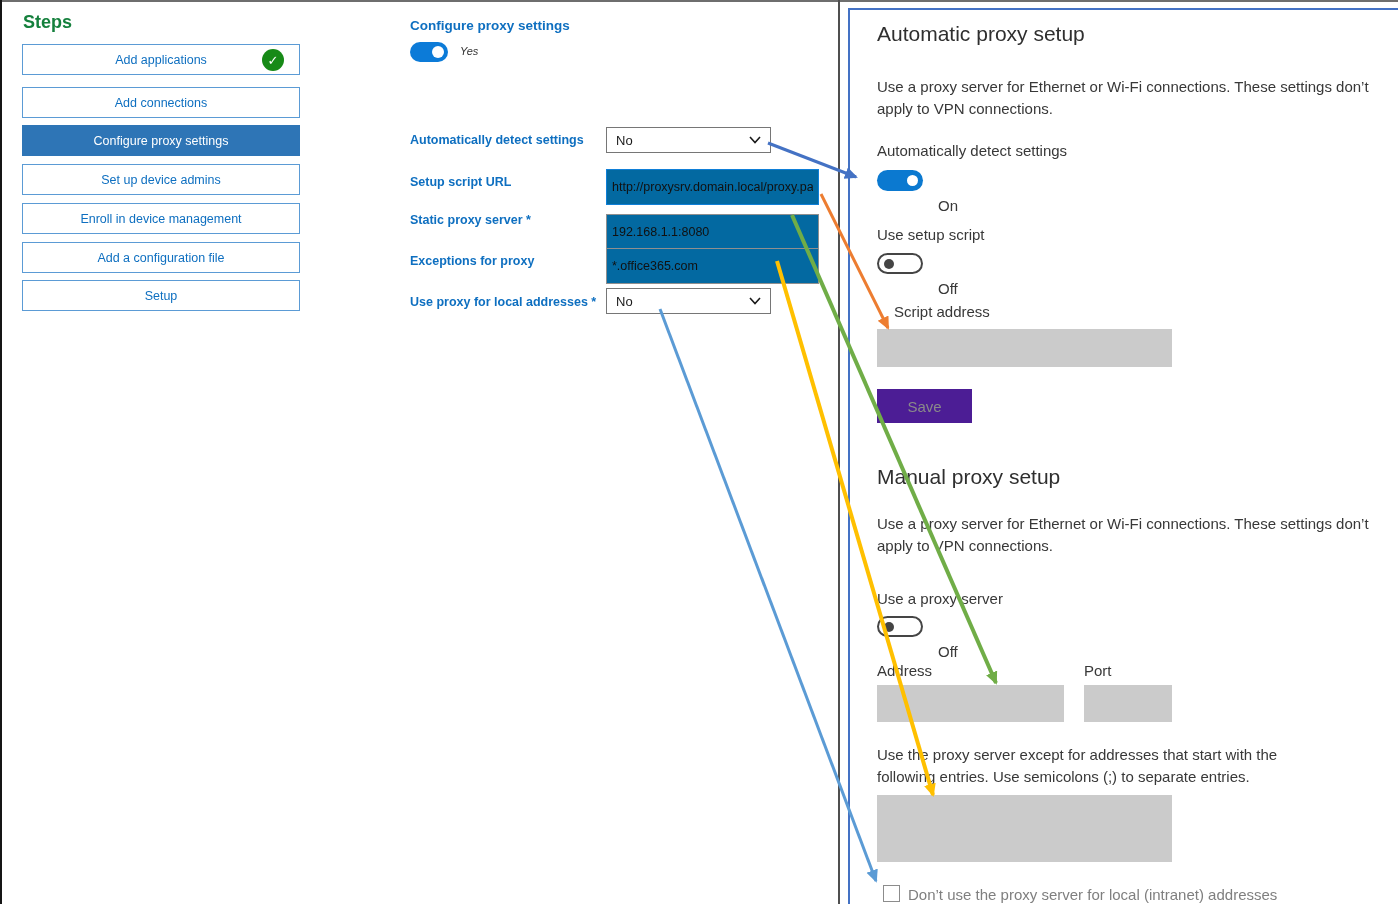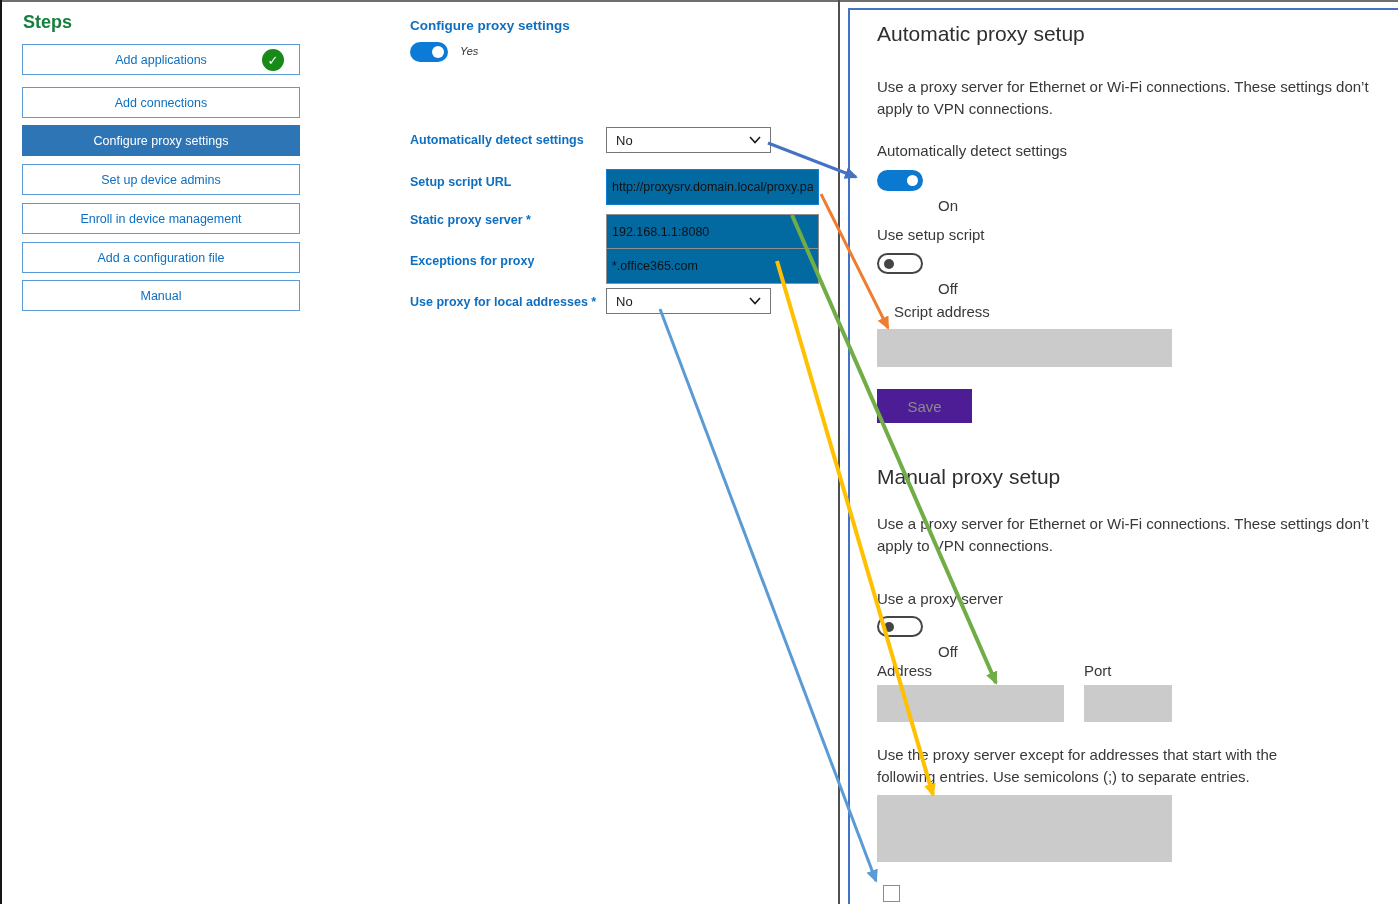--- a/index.html
+++ b/index.html
@@ -77,21 +77,21 @@
   <div class="sb-btn" style="top:164px">
     <span>Set up device admins</span>
   </div>
   <div class="sb-btn" style="top:203px">
     <span>Enroll in device management</span>
   </div>
   <div class="sb-btn" style="top:242px">
     <span>Add a configuration file</span>
   </div>
   <div class="sb-btn" style="top:280px">
-    <span>Manual</span>
+    <span>Setup</span>
   </div>
 </div>
 
 <div>
   <div class="f-title">Configure proxy settings</div>
   <div class="toggle-yes">
       <div class="knob"></div>
     </div>
   <div class="f-yes-label">Yes</div>
 
@@ -153,20 +153,21 @@
 
   <div class="p-label" style="left:27px;top:652px">Address</div>
   <div class="p-label" style="left:234px;top:652px">Port</div>
   <div class="gray-box" style="left:27px;top:675px;width:187px;height:37px"></div>
   <div class="gray-box" style="left:234px;top:675px;width:88px;height:37px"></div>
 
   <div class="p-text" style="left:27px;top:734px;width:460px">Use the proxy server except for addresses that start with the following entries. Use semicolons (;) to separate entries.</div>
   <div class="gray-box" style="left:27px;top:785px;width:295px;height:67px"></div>
 
   <div class="cbx" style="left:33px;top:875px"></div>
+  <div class="cbx-label" style="left:58px;top:876px">Don’t use the proxy server for local (intranet) addresses</div>
 </div>
 
 <svg id="arrows-svg">
     <defs>
       <marker id="ah0" markerUnits="userSpaceOnUse" markerWidth="16" markerHeight="14" refX="11" refY="6" orient="auto">
         <path d="M0,0 L13,6 L0,12 Z" fill="#4472c4"></path>
       </marker>
       <marker id="ah1" markerUnits="userSpaceOnUse" markerWidth="16" markerHeight="14" refX="11" refY="6" orient="auto">
         <path d="M0,0 L13,6 L0,12 Z" fill="#ed7d31"></path>
       </marker>

